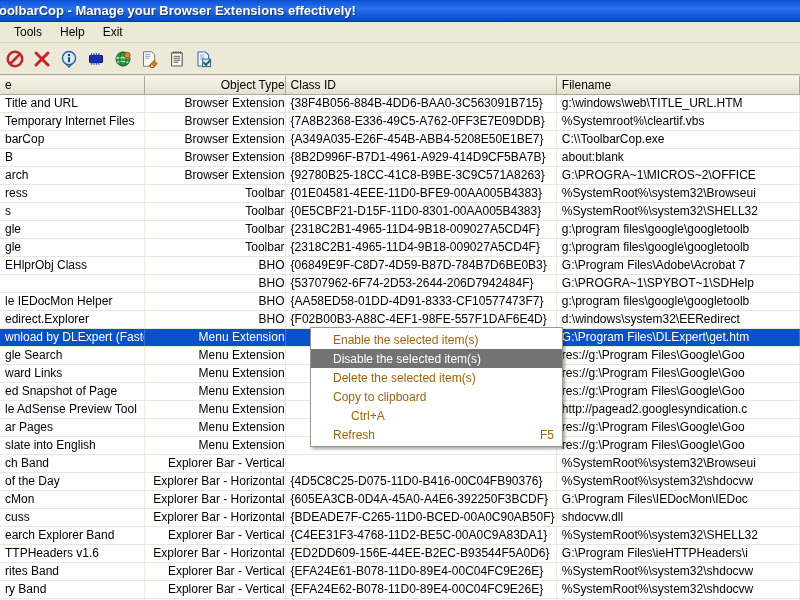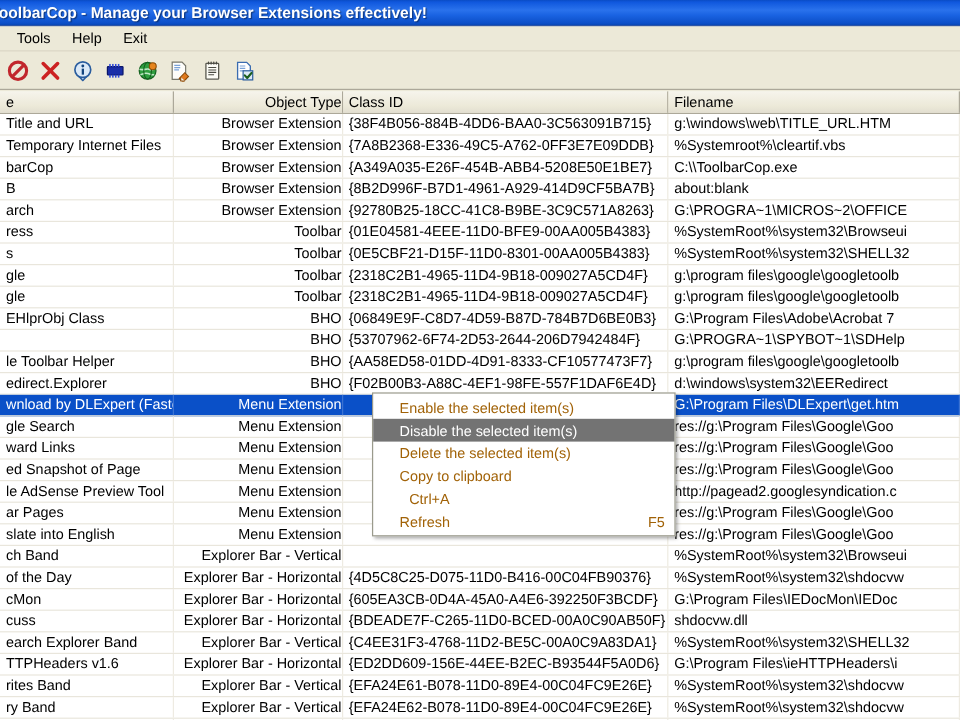--- a/index.html
+++ b/index.html
@@ -101,21 +101,21 @@
     z-index:50;
   }
   .ctxitem{
     display:flex;align-items:center;
     height:19px;font-size:12px;color:#a16207;
     padding:0 8px 0 22px;box-sizing:border-box;
     cursor:default;
   }
   .ctxitem.hl{background:#737373;color:#ffffff;}
   .ctxitem .lab{flex:1;white-space:nowrap;}
-  .ctxitem .acc{margin-left:8px;white-space:nowrap;}
+  .ctxitem .acc{margin-left:18px;white-space:nowrap;}
 </style>
 </head>
 <body>
 
 <div class="app">
 
   <div class="titlebar">
     <span class="title">ToolbarCop - Manage your Browser Extensions effectively!</span>
   </div>
 
@@ -297,21 +297,21 @@
           <div class="cell c2">{06849E9F-C8D7-4D59-B87D-784B7D6BE0B3}</div>
           <div class="cell c3">G:\Program Files\Adobe\Acrobat 7</div>
         </div>
         <div class="row">
           <div class="cell c0"></div>
           <div class="cell c1">BHO</div>
           <div class="cell c2">{53707962-6F74-2D53-2644-206D7942484F}</div>
           <div class="cell c3">G:\PROGRA~1\SPYBOT~1\SDHelp</div>
         </div>
         <div class="row">
-          <div class="cell c0">le Toolbar Helper</div>
+          <div class="cell c0">le IEDocMon Helper</div>
           <div class="cell c1">BHO</div>
           <div class="cell c2">{AA58ED58-01DD-4D91-8333-CF10577473F7}</div>
           <div class="cell c3">g:\program files\google\googletoolb</div>
         </div>
         <div class="row">
           <div class="cell c0">edirect.Explorer</div>
           <div class="cell c1">BHO</div>
           <div class="cell c2">{F02B00B3-A88C-4EF1-98FE-557F1DAF6E4D}</div>
           <div class="cell c3">d:\windows\system32\EERedirect</div>
         </div>

